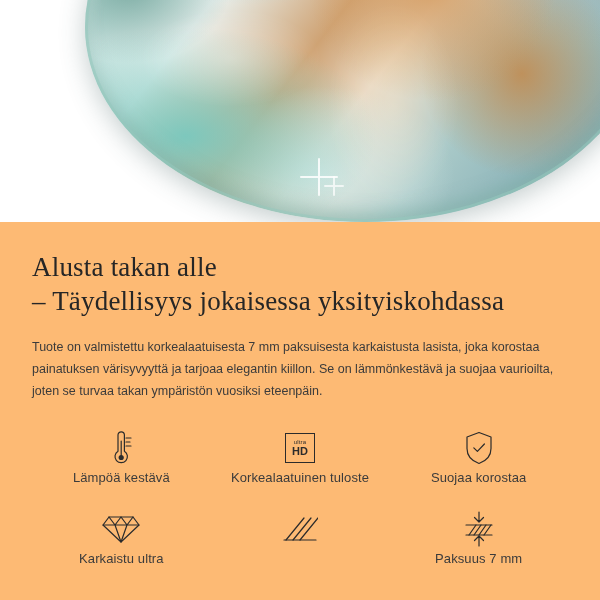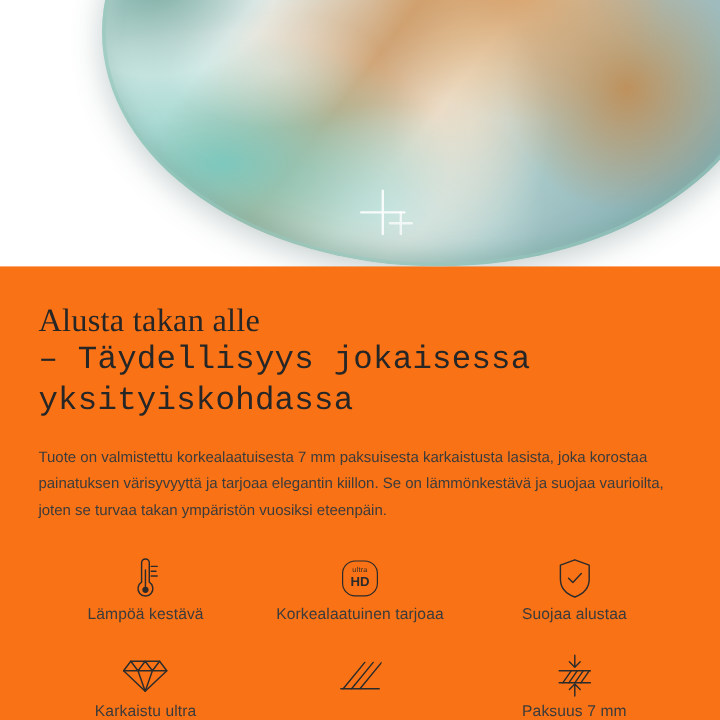--- a/index.html
+++ b/index.html
@@ -10,21 +10,21 @@
     width: 600px;
     height: 600px;
     background: #ffffff;
     font-family: "Liberation Sans", sans-serif;
     overflow: hidden;
   }
   .page {
     position: relative;
     width: 600px;
     height: 600px;
-    background: #f97316;
+    background: #fdba74;
   }
 
   
   .hero {
     position: relative;
     width: 600px;
     height: 222px;
     overflow: hidden;
     background: #ffffff;
   }
@@ -101,21 +101,21 @@
   }
   .headline {
     font-family: "Liberation Serif", serif;
     font-size: 27px;
     line-height: 34px;
     color: #262626;
     font-weight: 400;
     margin: 28px 0 0 0;
     letter-spacing: 0.2px;
   }
-  .headline .line2 { display: block; font-family: Liberation Mono, monospace; }
+  .headline .line2 { display: block; }
 
   .body-copy {
     margin: 18px 0 0 0;
     font-size: 12.5px;
     line-height: 22px;
     color: #3b3b3b;
     max-width: 540px;
   }
 
   
@@ -147,21 +147,21 @@
     fill: none;
     stroke: #2b2b2b;
     stroke-width: 1.2;
     stroke-linecap: round;
     stroke-linejoin: round;
   }
   .hd-box {
     width: 28px;
     height: 28px;
     border: 1.2px solid #2b2b2b;
-    border-radius: 11px;
+    border-radius: 0;
     display: flex;
     flex-direction: column;
     align-items: center;
     justify-content: center;
     line-height: 1;
   }
   .hd-top { font-size: 6px; color: #2b2b2b; letter-spacing: 0.2px; }
   .hd-bot { font-size: 11px; font-weight: bold; color: #2b2b2b; margin-top: 1px; }
 </style>
 </head>
@@ -199,31 +199,31 @@
         <div class="feature-label">Lämpöä kestävä</div>
       </div>
 
       <div class="feature">
         <div class="feature-icon">
           <div class="hd-box">
             <span class="hd-top">ultra</span>
             <span class="hd-bot">HD</span>
           </div>
         </div>
-        <div class="feature-label">Korkealaatuinen tarjoaa</div>
+        <div class="feature-label">Korkealaatuinen tuloste</div>
       </div>
 
       <div class="feature">
         <div class="feature-icon">
           <svg width="32" height="38" viewBox="0 0 32 38">
             <path class="stroke" d="M16 3.5 28 8v11.5c0 8-5.3 12.6-12 15-6.7-2.4-12-7-12-15V8z"></path>
             <path class="stroke" d="M10.8 18.8l3.6 3.6 7-7.4" stroke-width="1.6"></path>
           </svg>
         </div>
-        <div class="feature-label">Suojaa alustaa</div>
+        <div class="feature-label">Suojaa korostaa</div>
       </div>
 
       <div class="feature">
         <div class="feature-icon">
           <svg width="38" height="32" viewBox="0 0 38 32">
             <path class="stroke" d="M7 4h24l6 8-18 17L1 12z"></path>
             <path class="stroke" d="M1 12h36M7 4l6 8-6 0M31 4l-6 8 6 0M13 12l6 17 6-17M13 12l6-8 6 8"></path>
           </svg>
         </div>
         <div class="feature-label">Karkaistu ultra</div>

